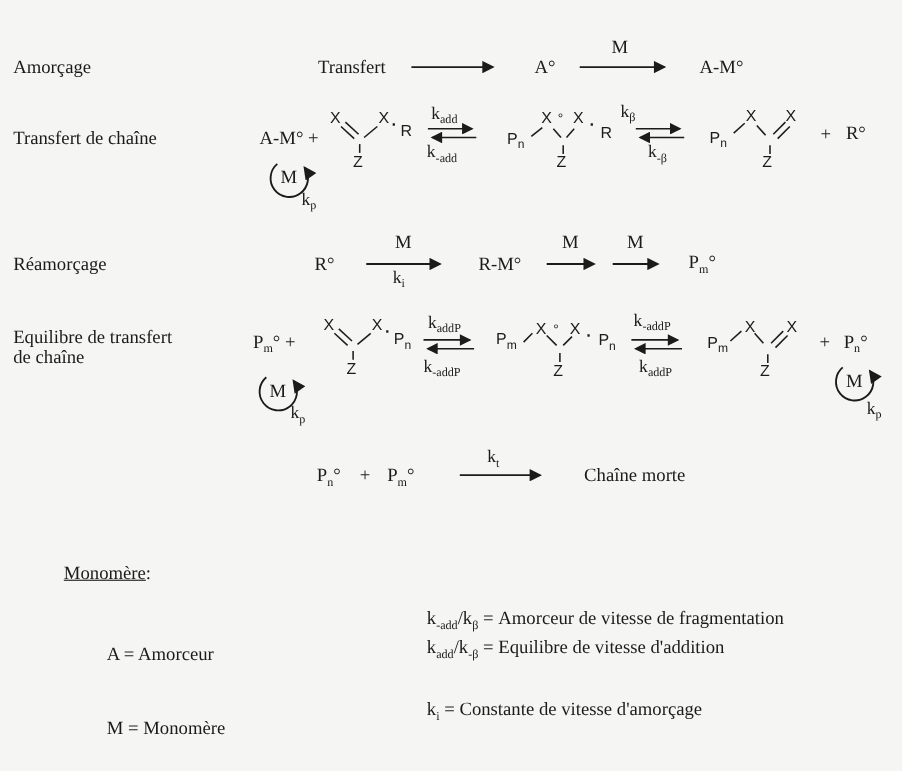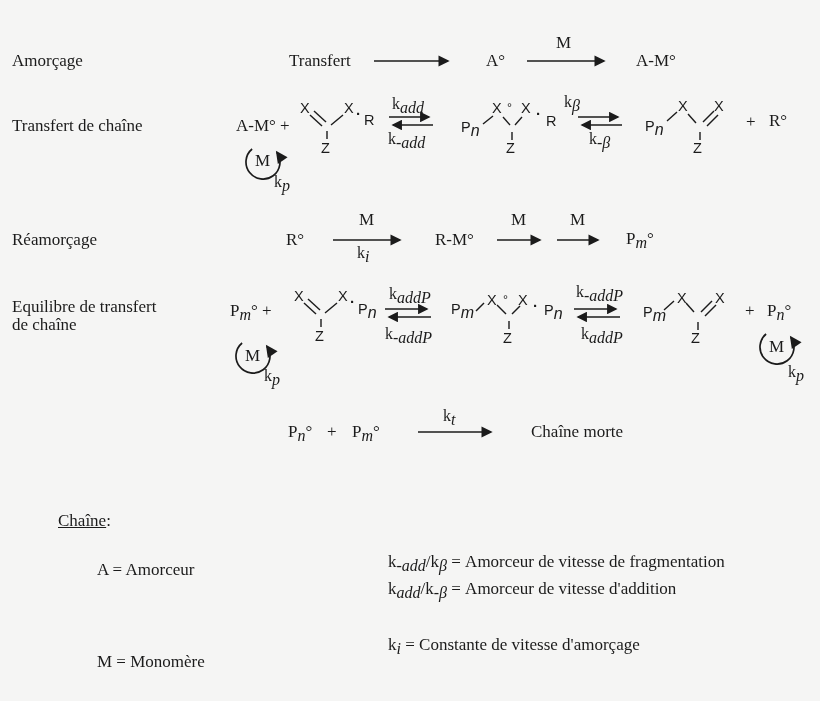--- a/index.html
+++ b/index.html
@@ -8,21 +8,21 @@
     background:#f5f5f4; overflow:hidden;
     color:#1b1b1b;
   }
   .t { position:absolute; font-family:"Liberation Serif", serif; font-size:17px;
        color:#1b1b1b; white-space:nowrap; line-height:1.1; }
   .k { font-size:16px; }
   .a { position:absolute; font-family:"Liberation Sans", sans-serif; font-size:14.5px;
        color:#1b1b1b; white-space:nowrap; line-height:1; }
   .sm { font-size:12.5px; }
   .dot { font-size:15px; font-weight:bold; }
-  sub { font-size:16px; line-height:0;font-style:italic; }
+  sub { font-size:11px; line-height:0; }
   .ul { text-decoration:underline; }
   svg.overlay { position:absolute; left:0; top:0; }
   svg .stroke { stroke:#1b1b1b; fill:none; }
 </style>
 </head>
 <body>
 
 <div id="canvas">
 
   <svg class="overlay" width="820" height="701">
@@ -177,22 +177,22 @@
   <div class="t" style="left:767px;top:302px"><span>P</span><sub>n</sub><span>°</span></div>
   <div class="t" style="left:769px;top:338px">M</div>
   <div class="t k" style="left:788px;top:363px"><span>k</span><sub>p</sub></div>
 
   <div class="t" style="left:288px;top:423px"><span>P</span><sub>n</sub><span>°</span></div>
   <div class="t" style="left:327px;top:423px">+</div>
   <div class="t" style="left:352px;top:423px"><span>P</span><sub>m</sub><span>°</span></div>
   <div class="t k" style="left:443px;top:407px"><span>k</span><sub>t</sub></div>
   <div class="t" style="left:531px;top:423px">Chaîne morte</div>
 
-  <div class="t" style="left:58px;top:512px"><span class="ul">Chaîne</span><span>:</span></div>
+  <div class="t" style="left:58px;top:512px"><span class="ul">Monomère</span><span>:</span></div>
 
-  <div class="t" style="left:97px;top:561px">A = Amorceur</div>
+  <div class="t" style="left:97px;top:586px">A = Amorceur</div>
   <div class="t" style="left:97px;top:653px">M = Monomère</div>
 
   <div class="t" style="left:388px;top:553px"><span>k</span><sub>-add</sub><span>/k</span><sub>β</sub><span> = Amorceur de vitesse de fragmentation</span></div>
-  <div class="t" style="left:388px;top:580px"><span>k</span><sub>add</sub><span>/k</span><sub>-β</sub><span> = Amorceur de vitesse d'addition</span></div>
+  <div class="t" style="left:388px;top:580px"><span>k</span><sub>add</sub><span>/k</span><sub>-β</sub><span> = Equilibre de vitesse d'addition</span></div>
   <div class="t" style="left:388px;top:636px"><span>k</span><sub>i</sub><span></span><sub></sub><span> = Constante de vitesse d'amorçage</span></div>
 
 </div>
 
 </body></html>

